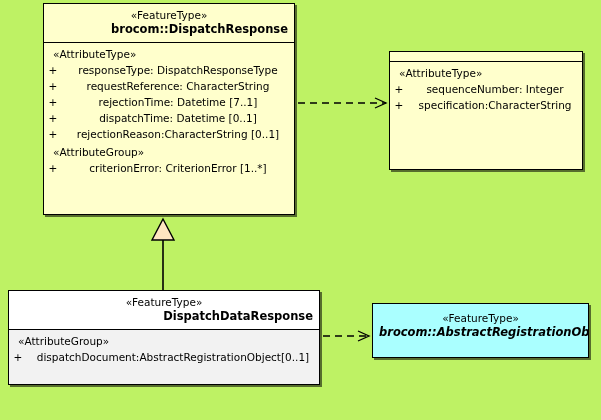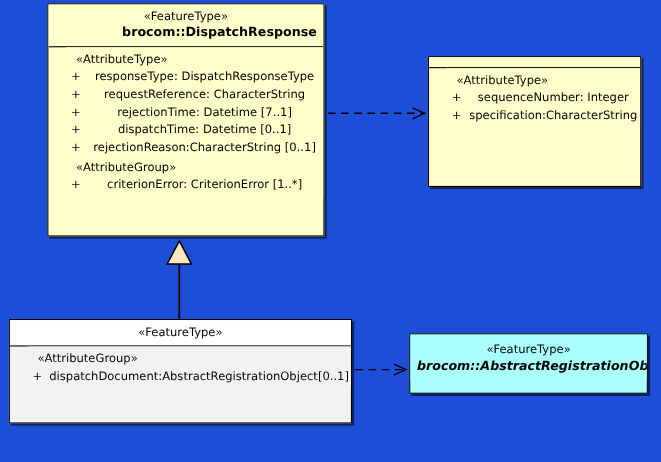--- a/index.html
+++ b/index.html
@@ -5,21 +5,21 @@
 <style>
   html, body {
     margin: 0;
     padding: 0;
     background: #ffffff;
   }
   #canvas {
     position: relative;
     width: 601px;
     height: 420px;
-    background: #1d4ed8;
+    background: #bef264;
     overflow: hidden;
     font-family: "DejaVu Sans", "Liberation Sans", sans-serif;
   }
 
   
   .uml-class {
     position: absolute;
     box-sizing: border-box;
     border: 1.5px solid #000000;
     box-shadow: 2px 2px 0 rgba(0,0,0,0.55);
@@ -45,21 +45,20 @@
     line-height: 15px;
     color: #000000;
     white-space: nowrap;
     text-align: right;
   }
   .classname.italic { font-style: italic; }
 
   .uml-compartment {
     box-sizing: border-box;
     padding: 4px 0 4px 0;
-    margin-left: 16px;
   }
   .group-label {
     font-size: 10.5px;
     line-height: 15px;
     padding-left: 9px;
     color: #000000;
     white-space: nowrap;
   }
   .attr-row {
     display: flex;
@@ -161,20 +160,21 @@
       <div class="attr-row">
         <span class="attr-vis">+</span>
         <span class="attr-text">specification:CharacterString</span>
       </div>
     </div>
   </div>
 
   <div class="uml-class fill-gray" style="left:8px; top:290px; width:312px; height:95px;">
     <div class="uml-header fill-white">
       <span class="stereotype">«FeatureType»</span>
+      <span class="classname">DispatchDataResponse</span>
     </div>
     <div class="uml-compartment fill-gray">
       <div class="group-label">«AttributeGroup»</div>
       <div class="attr-row">
         <span class="attr-vis">+</span>
         <span class="attr-text">dispatchDocument:AbstractRegistrationObject[0..1]</span>
       </div>
     </div>
   </div>
 

